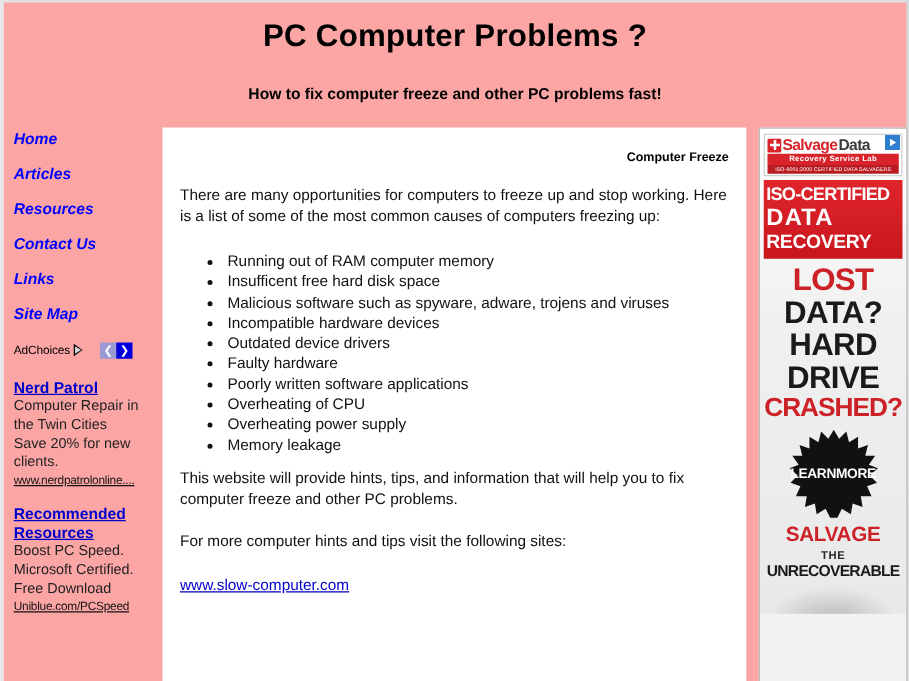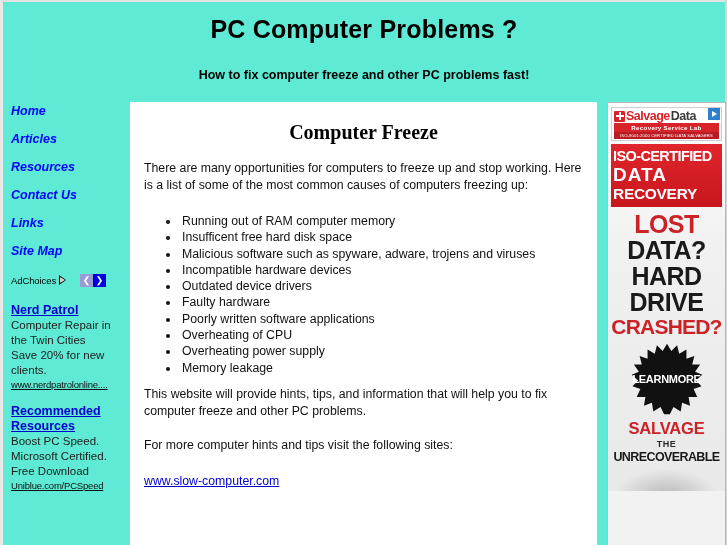--- a/index.html
+++ b/index.html
@@ -10,21 +10,21 @@
   }
   body {
     background: #d4d4d4;
     font-family: "Liberation Sans", sans-serif;
     color: #000;
     position: relative;
   }
   #page {
     width: 725px; height: 545px;
     position: relative;
-    background: #5eead4;
+    background: #fca5a5;
     border-left: 3px solid #e8e8e8;
     border-top: 2px solid #e2e2e2;
   }
 
   
   .header { padding-top: 8px; text-align: center; }
   .site-title {
     font-size: 25px;
     font-weight: bold;
     letter-spacing: 0.2px;
@@ -127,26 +127,25 @@
   
   .content {
     position: absolute;
     left: 127px; top: 0;
     width: 467px;
     min-height: 445px;
     background: #ffffff;
     padding: 14px 14px 0 14px;
   }
   .content-title {
-    text-align: center;
-    font-size: 20px;
+    text-align: right;
+    font-size: 10px;
     font-weight: bold;
     margin: 5px 0 0 0;
     padding-bottom: 16px;
-    font-family: Liberation Serif, serif;
   }
   .para {
     font-size: 12.3px;
     line-height: 17px;
     margin: 0 0 17px 0;
     color: #111;
   }
   .causes-list {
     margin: 19px 0 10px 0;
     padding-left: 36px;

